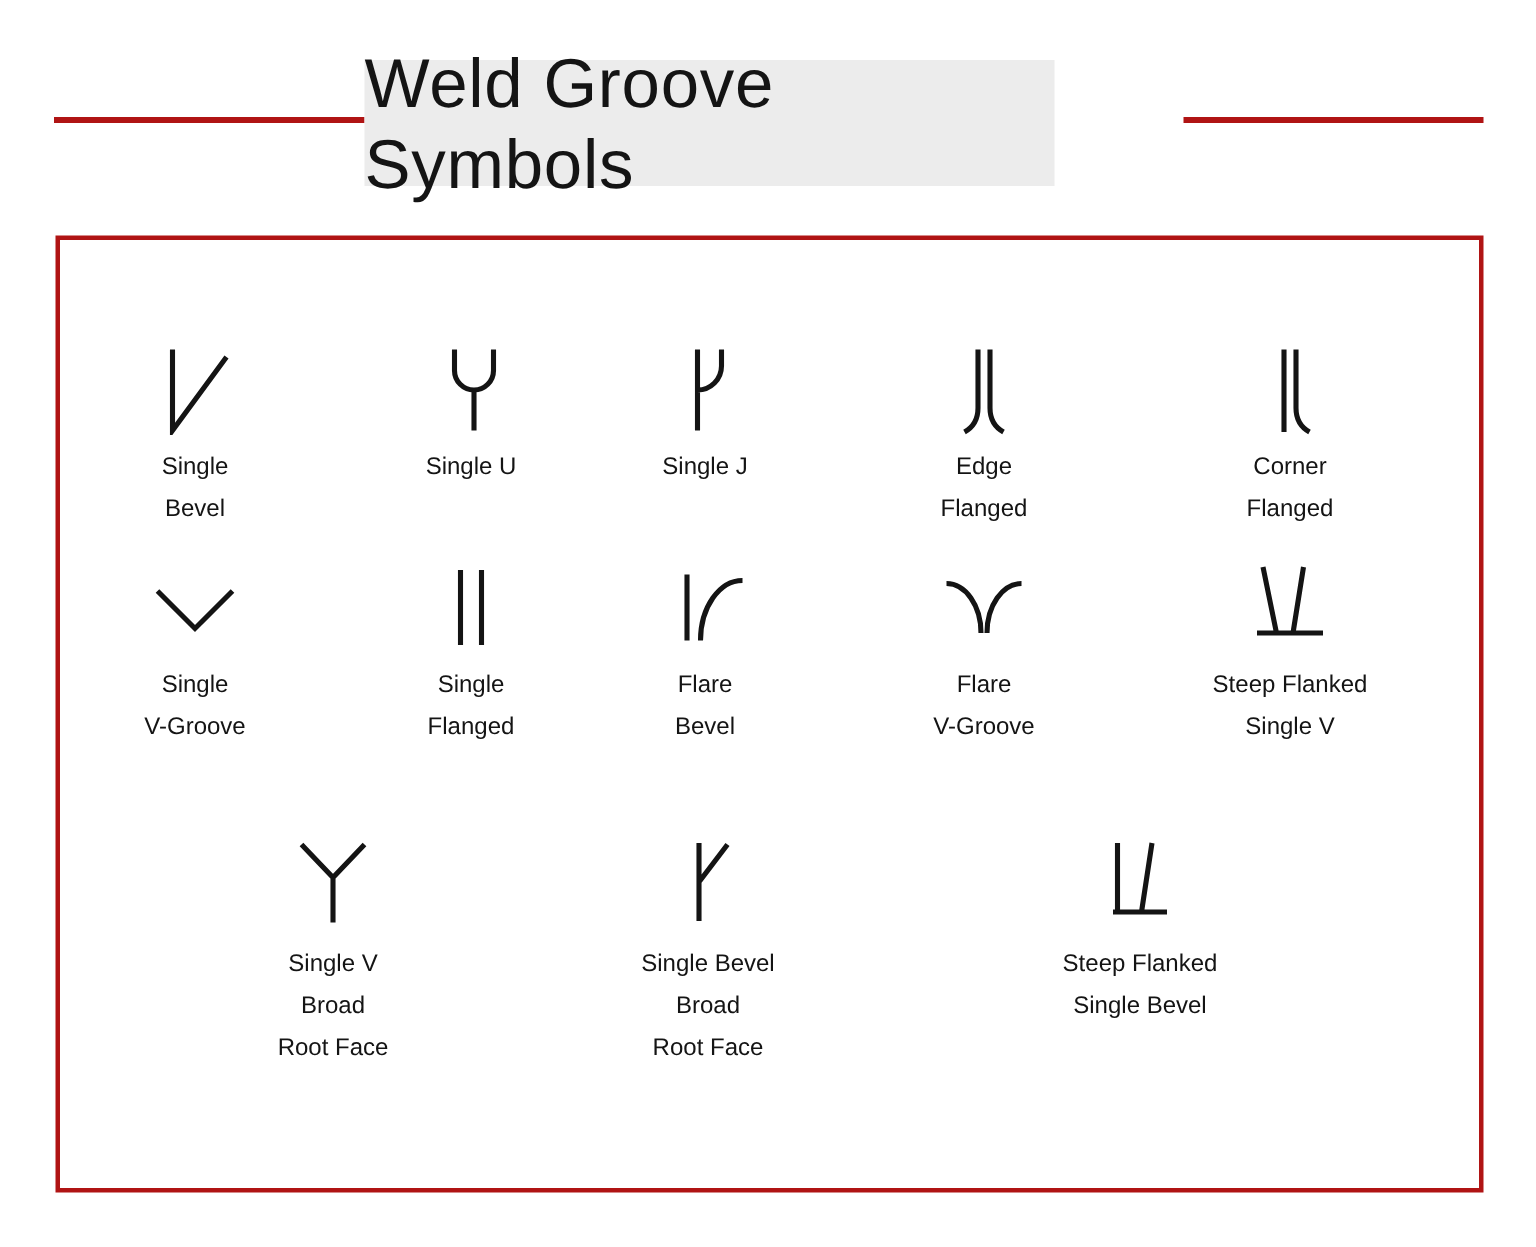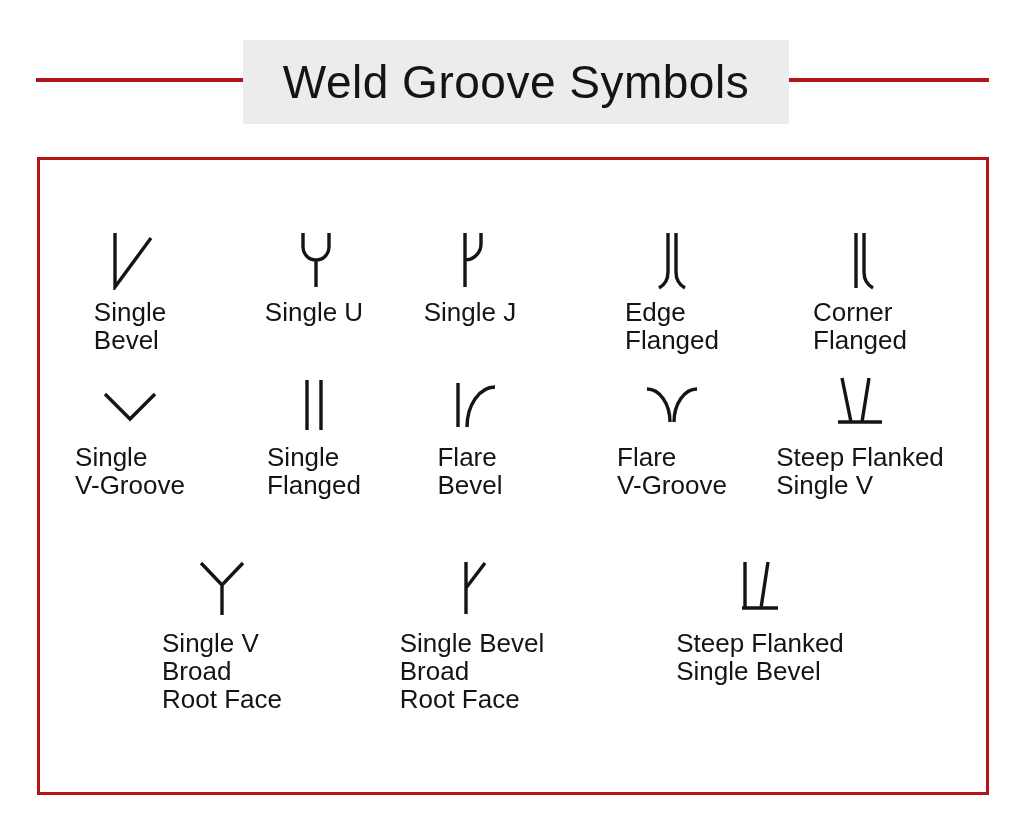--- a/index.html
+++ b/index.html
@@ -5,40 +5,40 @@
   html,body{margin:0;padding:0;background:#ffffff;}
   .canvas{
     position:relative;width:1024px;height:831px;background:#ffffff;overflow:hidden;
     font-family:"Liberation Sans", sans-serif;color:var(--ink,#141414);
   }
   
   .rule{position:absolute;height:4px;background:var(--accent,#b01414);}
   .rule-left{left:36px;top:78px;width:207px;}
   .rule-right{left:789px;top:78px;width:200px;}
   .title-box{
-    position:absolute;left:243px;top:40px;width:546px;height:84px;
+    position:absolute;left:243px;top:40px;width:460px;height:84px;
     background:var(--title_bg,#ececec);
     display:flex;align-items:center;justify-content:center;
   }
   .title-box span{font-size:46px;letter-spacing:0.5px;color:var(--ink,#141414);}
   
   .panel{
     position:absolute;left:37px;top:157px;width:946px;height:632px;
     border:3px solid var(--accent,#b01414);background:#ffffff;
   }
   .cell{position:absolute;display:flex;flex-direction:column;align-items:center;}
   .cell svg{display:block;width:60px;height:60px;}
   .cell svg path{fill:none;stroke:var(--ink,#141414);stroke-width:3.4;}
-  .label{margin-top:8px;text-align:left;font-size:26px;line-height:28px;color:var(--ink,#141414);}
+  .label{margin-top:8px;text-align:center;font-size:16px;line-height:28px;color:var(--ink,#141414);}
   .label span{display:block;}
   
   .r1{top:70px;width:176px;}
   .r2{top:215px;width:176px;}
   .r3{top:398px;width:220px;}
-  .c1{left:2px;} .c2{left:186px;} .c3{left:342px;} .c4{left:544px;} .c5{left:732px;}
+  .c1{left:2px;} .c2{left:186px;} .c3{left:342px;} .c4{left:528px;} .c5{left:732px;}
   .b1{left:72px;} .b2{left:322px;} .b3{left:610px;}
   .r3 .label{margin-top:11px;}
 </style>
 </head>
 <body>
 
 <div class="canvas">
 
   <div class="rule rule-left"></div>
   <div class="title-box">

